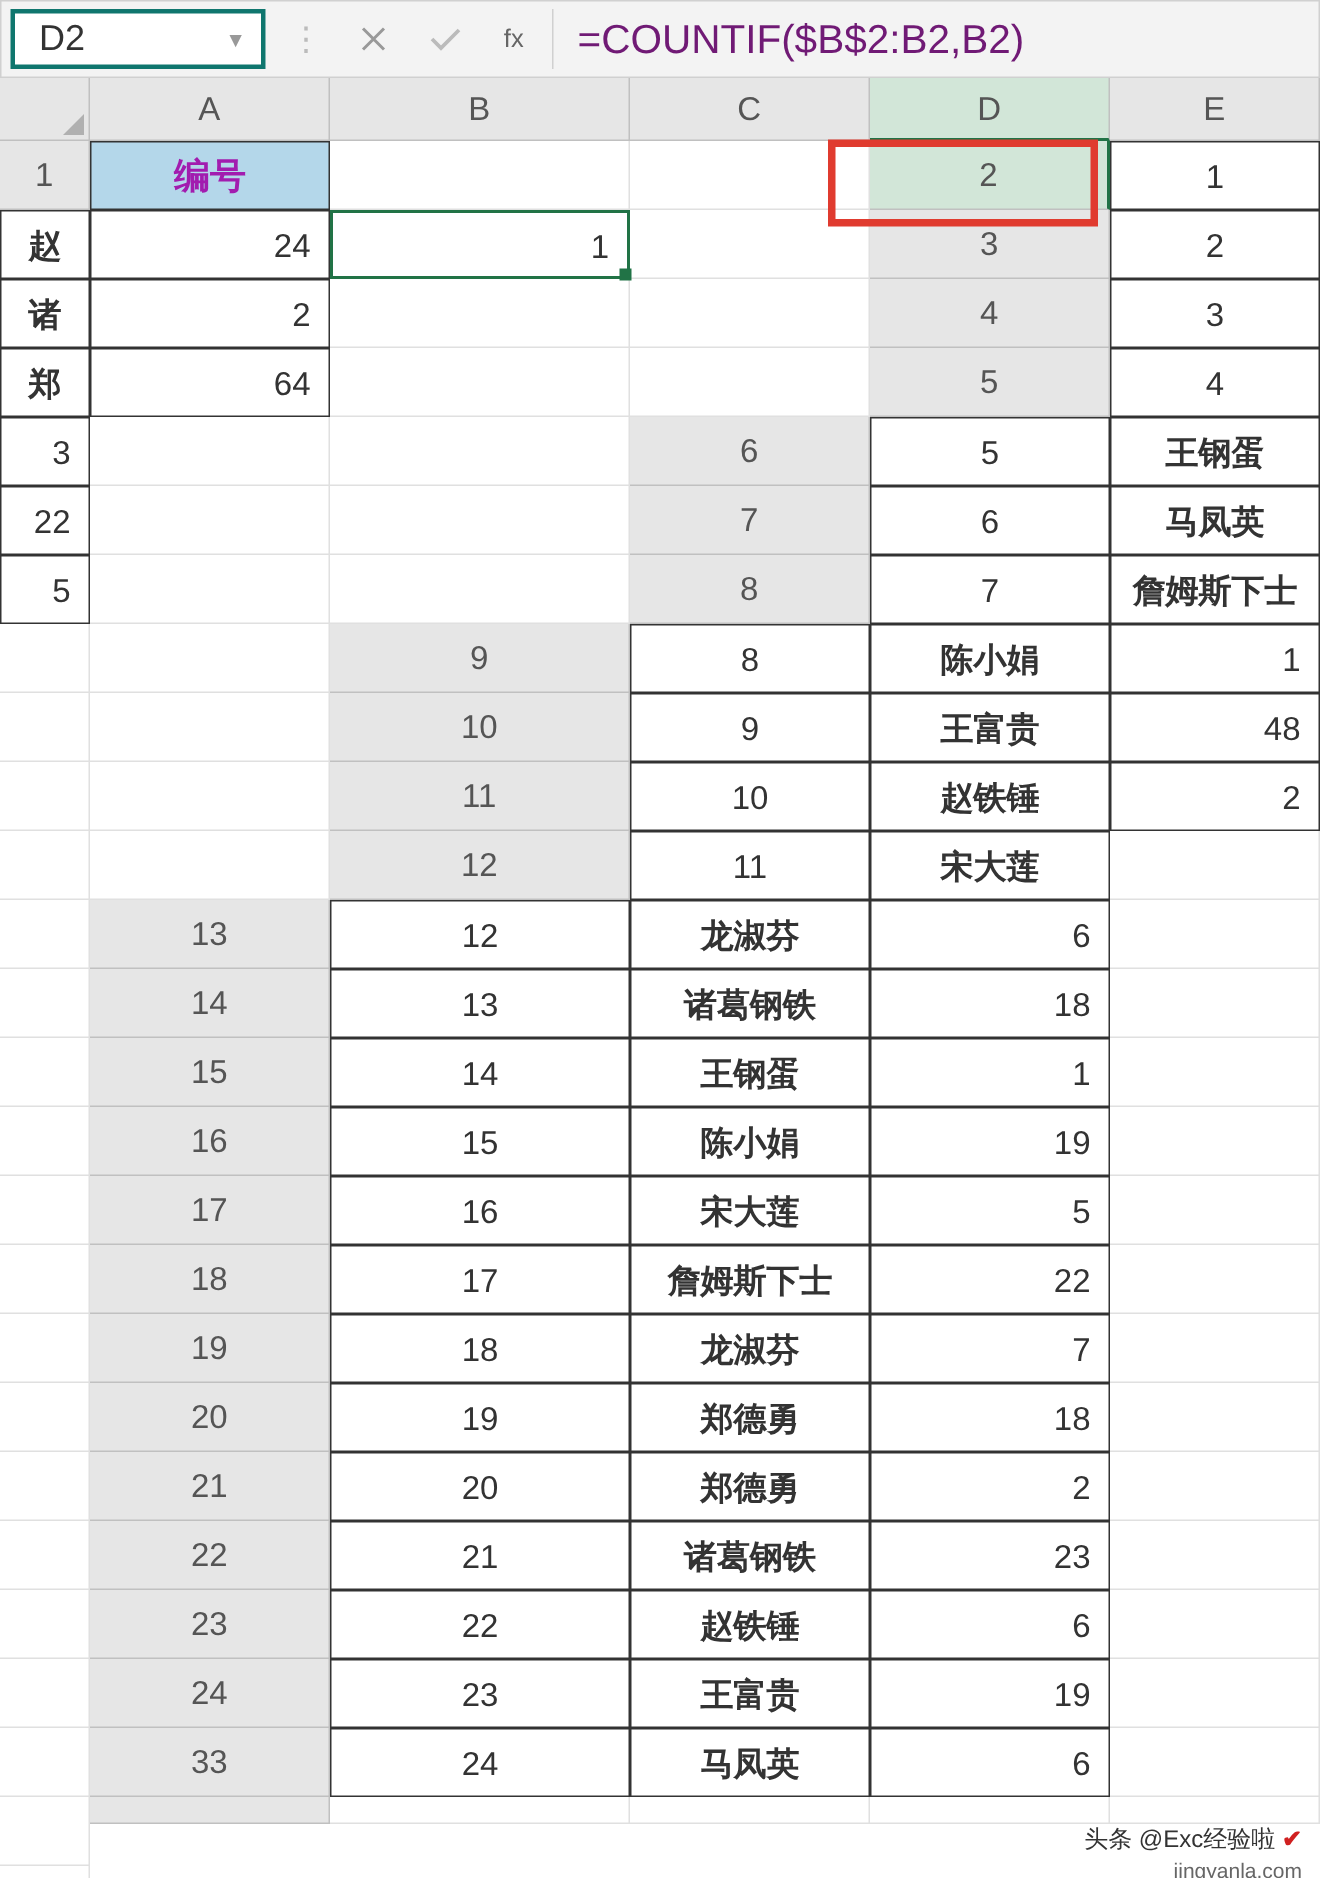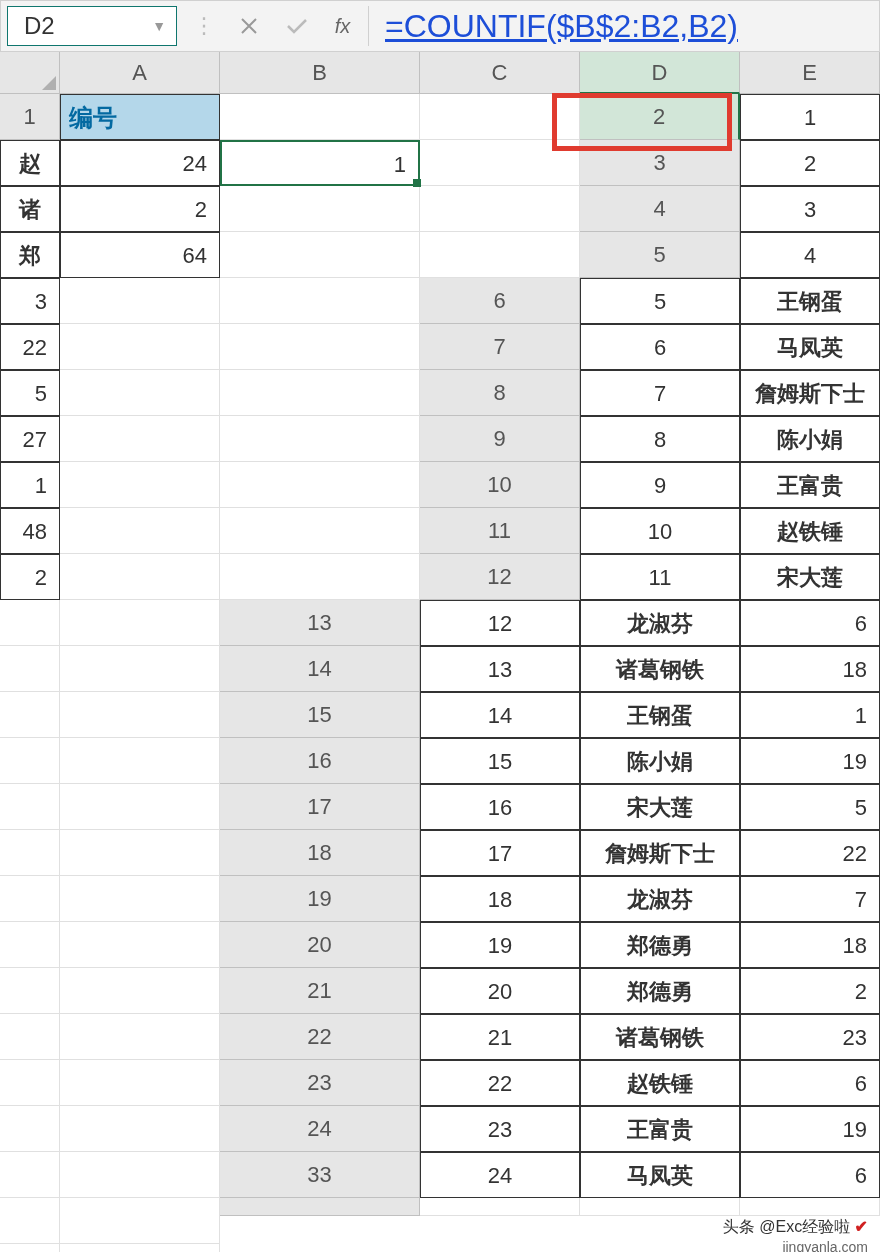--- a/index.html
+++ b/index.html
@@ -10,21 +10,21 @@
 }
 .formula-bar {
   display: flex;
   align-items: center;
   background: #f3f3f3;
   border: 1px solid #d0d0d0;
   height: 52px;
 }
 .name-box {
   background: #fff;
-  border: 1px solid #0f766e;
+  border: 3px solid #0f766e;
   width: 170px;
   height: 40px;
   margin: 6px;
   display: flex;
   align-items: center;
   justify-content: space-between;
   padding: 0 10px 0 16px;
   font-size: 24px;
   color: #333;
 }
@@ -40,36 +40,34 @@
 .fb-btn {
   width: 48px;
   height: 40px;
   display: flex;
   align-items: center;
   justify-content: center;
   color: #888;
 }
 .fb-btn.check { color: #6dbf6d; }
 .fb-fx {
-  font-style: italic;
-  font-size: 20px;
+  font-size: 17px;
   color: #666;
   width: 48px;
   text-align: center;
   padding-right: 4px;
   border-right: 1px solid #d0d0d0;
   height: 40px;
   line-height: 40px;
 }
 .formula-text {
   padding-left: 16px;
-  font-size: 32px;
-  color: #1d4ed8;
+  font-size: 27px;
+  color: #701a75;
   flex: 1;
-  text-decoration: underline;
 }
 .grid {
   display: grid;
   grid-template-columns: 60px 160px 200px 160px 160px 140px;
   font-size: 22px;
   color: #333;
 }
 .col-header {
   background: #e6e6e6;
   border-right: 1px solid #c0c0c0;
@@ -111,23 +109,23 @@
 }
 .cell {
   border-right: 1px solid #e0e0e0;
   border-bottom: 1px solid #e0e0e0;
   height: 46px;
   line-height: 46px;
   padding: 0 8px;
 }
 .thead-cell {
   background: #b4d7ea;
-  color: #0369a1;
+  color: #a21caf;
   font-weight: bold;
-  text-align: left;
+  text-align: center;
   border: 1px solid #333;
   font-size: 24px;
 }
 .data-cell {
   border: 1px solid #333;
   background: #fff;
 }
 .center { text-align: center; }
 .left { text-align: center; font-weight: bold; }
 .right { text-align: right; padding-right: 12px; }
@@ -232,21 +230,20 @@
       <div class="cell"></div>
       <div class="row-header">7</div>
       <div class="cell data-cell center">6</div>
       <div class="cell data-cell left">马凤英</div>
       <div class="cell data-cell right">5</div>
       <div class="cell"></div>
       <div class="cell"></div>
       <div class="row-header">8</div>
       <div class="cell data-cell center">7</div>
       <div class="cell data-cell left">詹姆斯下士</div>
-      <div class="cell data-cell right">27</div>
       <div class="cell"></div>
       <div class="cell"></div>
       <div class="row-header">9</div>
       <div class="cell data-cell center">8</div>
       <div class="cell data-cell left">陈小娟</div>
       <div class="cell data-cell right">1</div>
       <div class="cell"></div>
       <div class="cell"></div>
       <div class="row-header">10</div>
       <div class="cell data-cell center">9</div>

